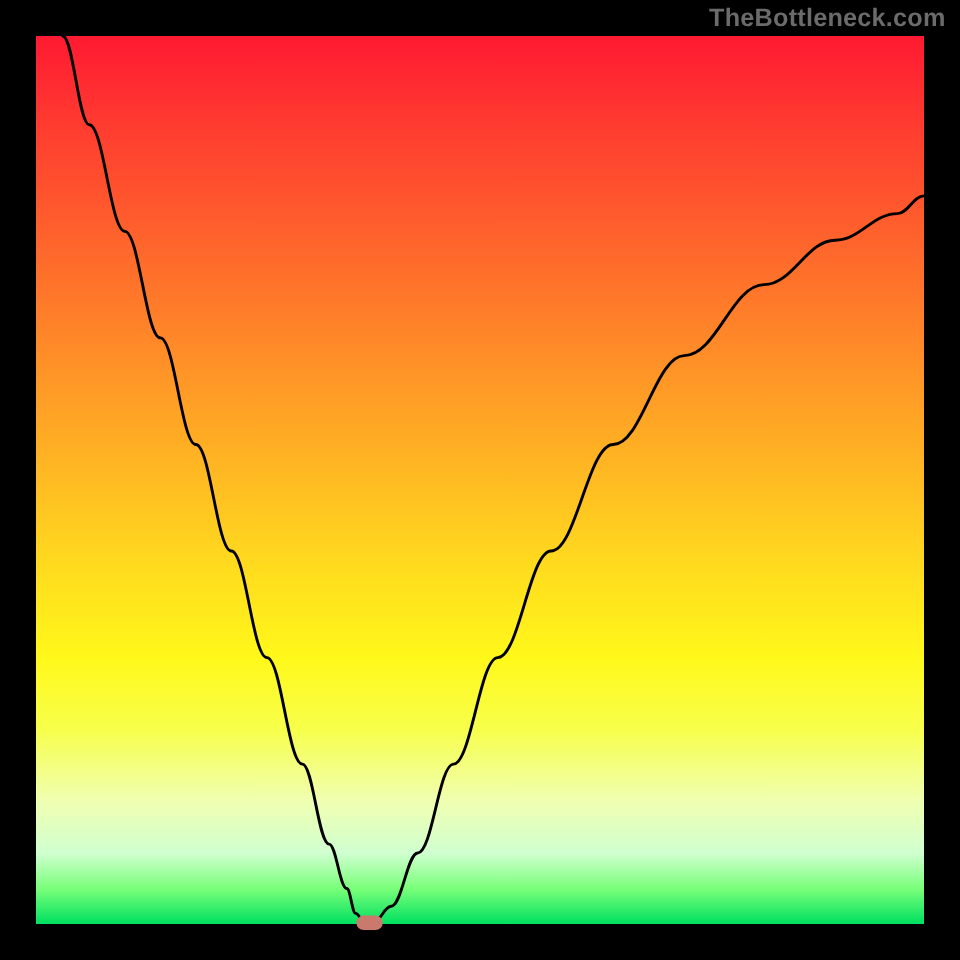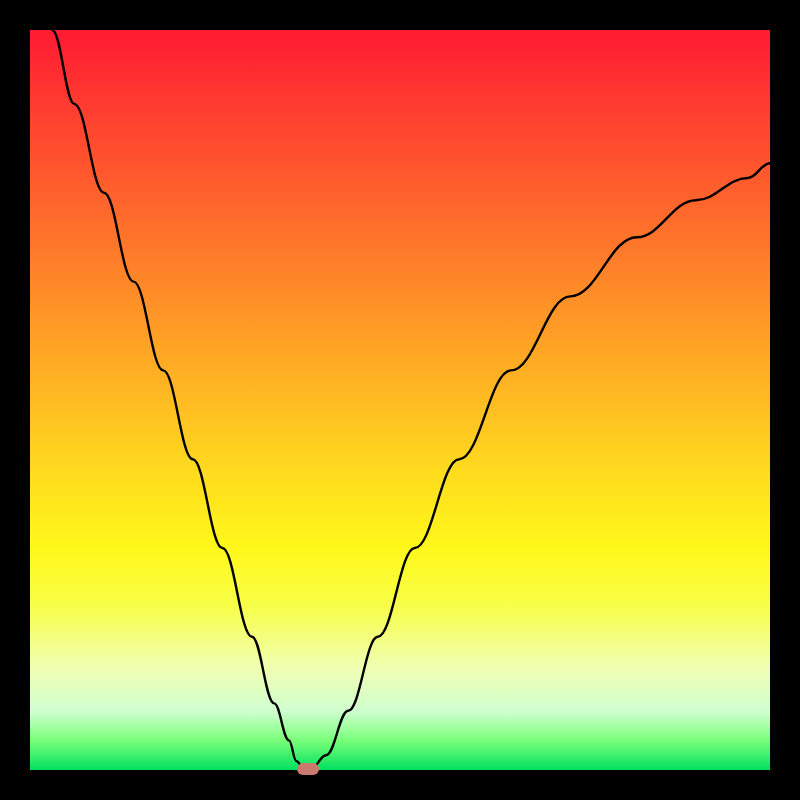--- a/index.html
+++ b/index.html
@@ -61,19 +61,20 @@
     width: 22px;
     height: 12px;
     border-radius: 6px;
     background: #c97a6c;
   }
 </style>
 </head>
 <body>
 
 <div class="wrap">
+  <div class="watermark">TheBottleneck.com</div>
   <div class="plot-area">
     <svg class="curve" viewBox="0 0 740 740" preserveAspectRatio="none">
       <path fill="none" stroke="#000" stroke-width="2.4" stroke-linejoin="round" stroke-linecap="round" d="M 22.20 0.00 C 31.08 0.00, 35.52 74.00, 44.40 74.00 C 56.24 74.00, 62.16 162.80, 74.00 162.80 C 85.84 162.80, 91.76 251.60, 103.60 251.60 C 115.44 251.60, 121.36 340.40, 133.20 340.40 C 145.04 340.40, 150.96 429.20, 162.80 429.20 C 174.64 429.20, 180.56 518.00, 192.40 518.00 C 204.24 518.00, 210.16 606.80, 222.00 606.80 C 230.88 606.80, 235.32 673.40, 244.20 673.40 C 250.12 673.40, 253.08 710.40, 259.00 710.40 C 261.96 710.40, 263.44 731.12, 266.40 731.12 C 269.36 731.12, 270.84 738.52, 273.80 738.52 C 276.76 738.52, 278.24 738.52, 281.20 738.52 C 287.12 738.52, 290.08 725.20, 296.00 725.20 C 304.88 725.20, 309.32 680.80, 318.20 680.80 C 330.04 680.80, 335.96 606.80, 347.80 606.80 C 362.60 606.80, 370.00 518.00, 384.80 518.00 C 402.56 518.00, 411.44 429.20, 429.20 429.20 C 449.92 429.20, 460.28 340.40, 481.00 340.40 C 504.68 340.40, 516.52 266.40, 540.20 266.40 C 566.84 266.40, 580.16 207.20, 606.80 207.20 C 630.48 207.20, 642.32 170.20, 666.00 170.20 C 686.72 170.20, 697.08 148.00, 717.80 148.00 C 726.68 148.00, 731.12 133.20, 740.00 133.20"></path>
     </svg>
     <div class="marker" style="background: rgb(201, 122, 108); left: 266.5px; top: 732.52px;"></div>
   </div>
 </div>
 
 </body></html>

